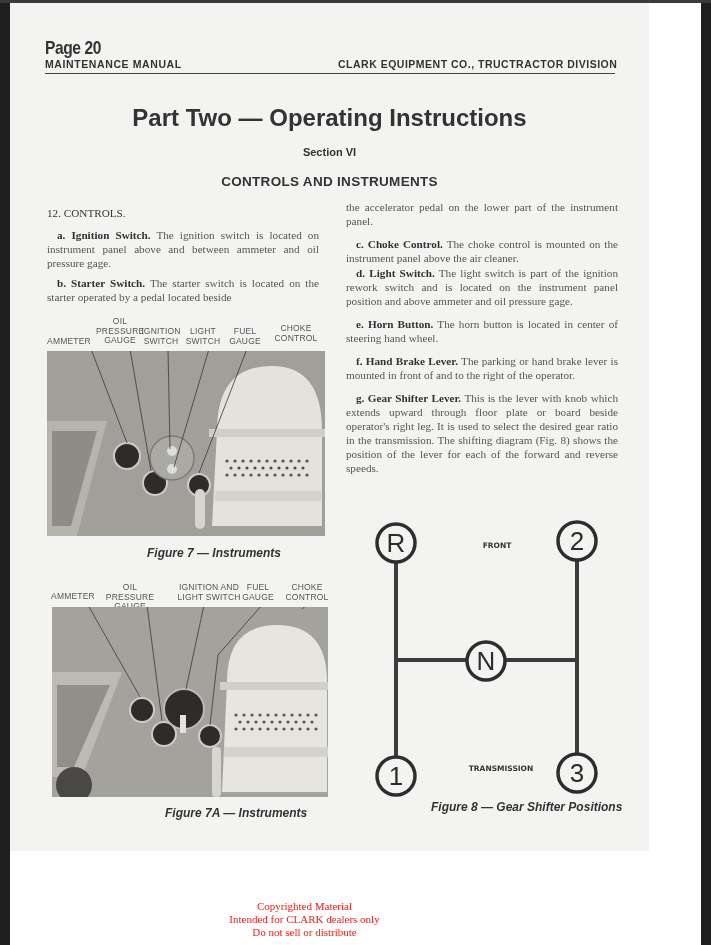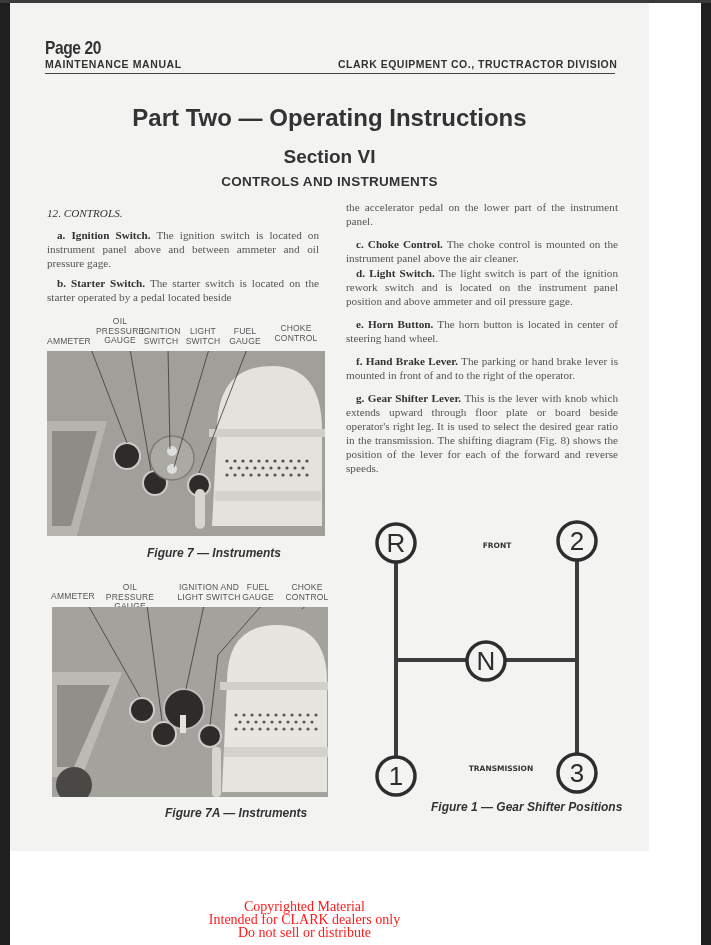--- a/index.html
+++ b/index.html
@@ -22,38 +22,38 @@
     .sans { font-family: Liberation Sans, sans-serif; }
     .cond { font-family: "Liberation Sans", sans-serif; }
     .serif { font-family: "Liberation Serif", serif; }
 
     .page-num { left: 35px; top: 34px; font-size: 19px; font-weight: bold; color: #333; letter-spacing: -0.5px; transform: scaleX(0.82); transform-origin: left top; }
     .manual-label { left: 35px; top: 55px; font-size: 10.5px; font-weight: bold; color: #333; letter-spacing: 0.6px; }
     .company-label { left: 328px; top: 55px; font-size: 10.5px; font-weight: bold; color: #333; letter-spacing: 0.5px; }
     .header-rule { left: 35px; top: 70px; width: 570px; height: 1px; background: #444; }
 
     .part-title { left: 0; width: 639px; top: 101px; text-align: center; font-size: 24px; font-weight: bold; color: #333; }
-    .section-title { left: 0; width: 639px; top: 143px; text-align: center; font-size: 19px; font-weight: bold; color: #333; }
+    .section-title { left: 0; width: 639px; top: 143px; text-align: center; font-size: 11px; font-weight: bold; color: #333; }
     .chapter-title { left: 0; width: 639px; top: 171px; text-align: center; font-size: 13.5px; font-weight: bold; color: #333; letter-spacing: 0.3px; }
 
     .col { font-size: 11.2px; color: #555; line-height: 14px; text-align: justify; }
     .col p { margin: 0 0 6px 0; text-indent: 10px; }
     .col p.noind { text-indent: 0; }
     .col b { color: #333; }
     .col-left { left: 37px; top: 203px; width: 272px; }
     .col-right { left: 336px; top: 197px; width: 272px; }
 
     .callouts { font-size: 8.5px; color: #555; text-align: center; line-height: 9.5px; letter-spacing: 0.2px; }
     .photo {
       position: absolute; background: linear-gradient(135deg, #a9a8a2 0%, #9c9b95 40%, #8f8e88 100%);
       overflow: hidden;
     }
     .caption { font-size: 12px; font-weight: bold; font-style: italic; color: #333; padding-left: 9px; }
 
-    .watermark { left: 0; width: 589px; top: 897px; text-align: center; color: #ff1a1a; font-size: 14px; line-height: 13px; }
+    .watermark { left: 0; width: 589px; top: 897px; text-align: center; color: #ff1a1a; font-size: 11px; line-height: 13px; }
     .rbar { position: absolute; left: 701px; top: 3px; width: 10px; height: 942px; background: #1f1f1f; }
   </style>
 </head>
 <body>
 
 <div class="topbar"></div>
 <div class="rbar"></div>
 
 <div class="page">
   <div class="scan"></div>
@@ -61,21 +61,21 @@
   <div class="abs page-num cond">Page 20</div>
   <div class="abs manual-label sans">MAINTENANCE MANUAL</div>
   <div class="abs company-label sans">CLARK EQUIPMENT CO., TRUCTRACTOR DIVISION</div>
   <div class="abs header-rule"></div>
 
   <div class="abs part-title sans">Part Two — Operating Instructions</div>
   <div class="abs section-title sans">Section VI</div>
   <div class="abs chapter-title sans">CONTROLS AND INSTRUMENTS</div>
 
   <div class="abs col col-left serif">
-    <p class="noind" style="margin-bottom:8px;color:#333;font-style:italic;">12. CONTROLS.</p>
+    <p class="noind" style="margin-bottom:8px;color:#333;">12. CONTROLS.</p>
     <p><b>a.</b> <b>Ignition Switch.</b> <span>The ignition switch is located on instrument panel above and between ammeter and oil pressure gage.</span></p>
     <p><b>b.</b> <b>Starter Switch.</b> <span>The starter switch is located on the starter operated by a pedal located beside</span></p>
   </div>
 
   <div class="abs col col-right serif">
     <p class="noind" style="margin-bottom:9px;">the accelerator pedal on the lower part of the instrument panel.</p>
     <p style="margin-bottom:1px;"><b>c.</b> <b>Choke Control.</b> <span>The choke control is mounted on the instrument panel above the air cleaner.</span></p>
     <p style="margin-bottom:9px;"><b>d.</b> <b>Light Switch.</b> <span>The light switch is part of the ignition rework switch and is located on the instrument panel position and above ammeter and oil pressure gage.</span></p>
     <p style="margin-bottom:9px;"><b>e.</b> <b>Horn Button.</b> <span>The horn button is located in center of steering hand wheel.</span></p>
     <p style="margin-bottom:9px;"><b>f.</b> <b>Hand Brake Lever.</b> <span>The parking or hand brake lever is mounted in front of and to the right of the operator.</span></p>
@@ -266,20 +266,20 @@
     <g font-family="Liberation Sans, sans-serif" font-size="26" fill="#2d2d2d" text-anchor="middle">
       <text x="31" y="37">R</text>
       <text x="212" y="35">2</text>
       <text x="121" y="155">N</text>
       <text x="31" y="270">1</text>
       <text x="212" y="267">3</text>
     </g>
     <text x="132" y="33" font-family="DejaVu Sans, sans-serif" font-size="7.5" font-weight="bold" fill="#333" text-anchor="middle">FRONT</text>
     <text x="136" y="256" font-family="DejaVu Sans, sans-serif" font-size="7.5" font-weight="bold" fill="#333" text-anchor="middle">TRANSMISSION</text>
   </svg>
-  <div class="abs caption sans" style="left:412px;top:797px;">Figure 1 — Gear Shifter Positions</div>
+  <div class="abs caption sans" style="left:412px;top:797px;">Figure 8 — Gear Shifter Positions</div>
 
   <div class="abs watermark serif">
     <div>Copyrighted Material</div>
     <div>Intended for CLARK dealers only</div>
     <div>Do not sell or distribute</div>
   </div>
 </div>
 
 </body></html>

